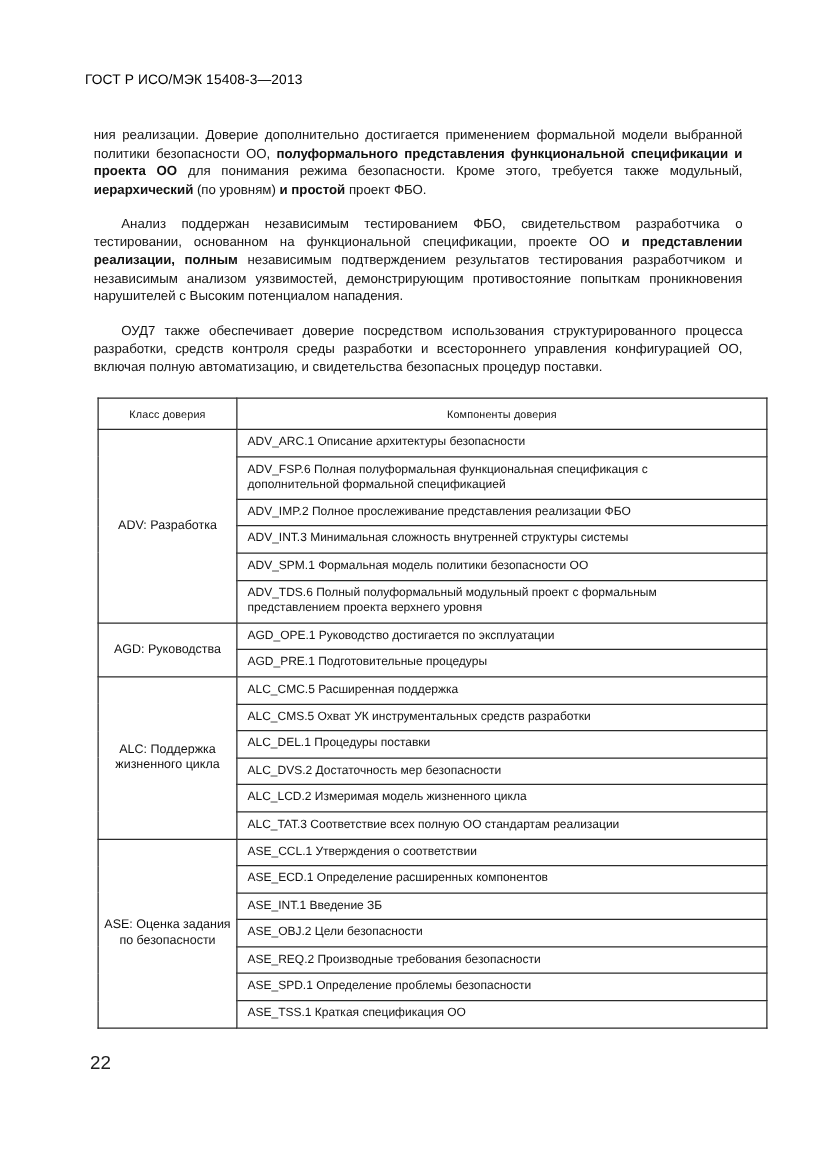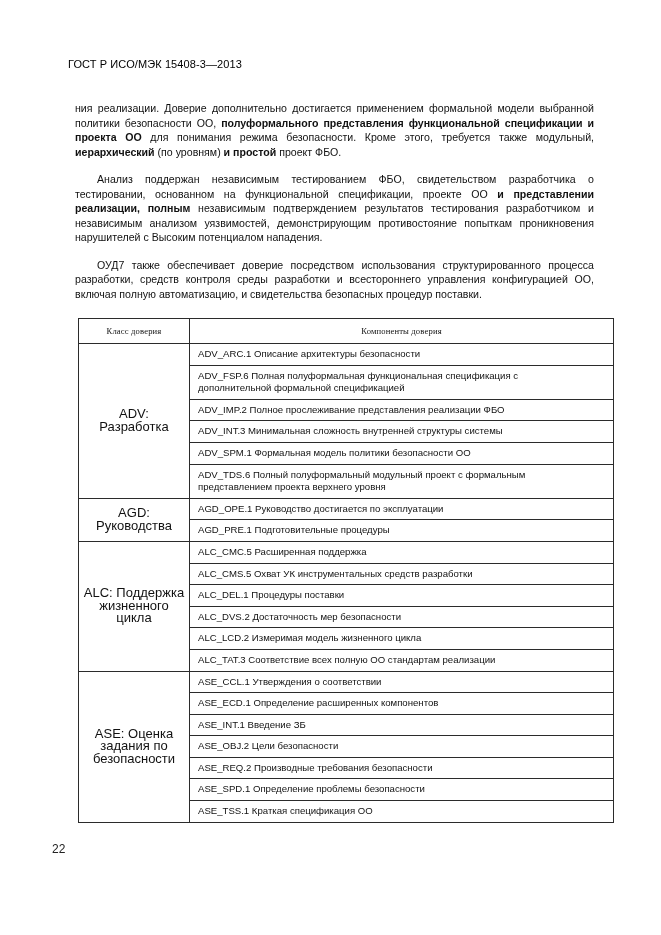--- a/index.html
+++ b/index.html
@@ -76,40 +76,39 @@
     border: 1px solid #2b2b2b;
     padding: 0;
     vertical-align: middle;
   }
   .ac-table thead th {
     height: 24px;
     font-weight: normal;
     font-size: 8.6px;
     text-align: center;
     letter-spacing: 0.15px;
-    font-family: Liberation Serif, serif;
   }
   .ac-table td.cls {
     text-align: center;
     padding: 2px 4px;
     line-height: 12.5px;
-    font-size: 13px;
+    font-size: 10px;
   }
   .ac-table td.comp {
     text-align: left;
     padding: 4px 24px 4px 8px;
     line-height: 12.6px;
     font-size: 9.6px;
   }
 
   .page-number {
     position: absolute;
-    left: 52px;
+    left: 72px;
     top: 842px;
-    font-size: 12px;
+    font-size: 15px;
     color: #222;
   }
 </style>
 </head>
 <body>
 
 <div class="page">
 
   <div class="doc-header">ГОСТ Р ИСО/МЭК 15408-3—2013</div>
 

